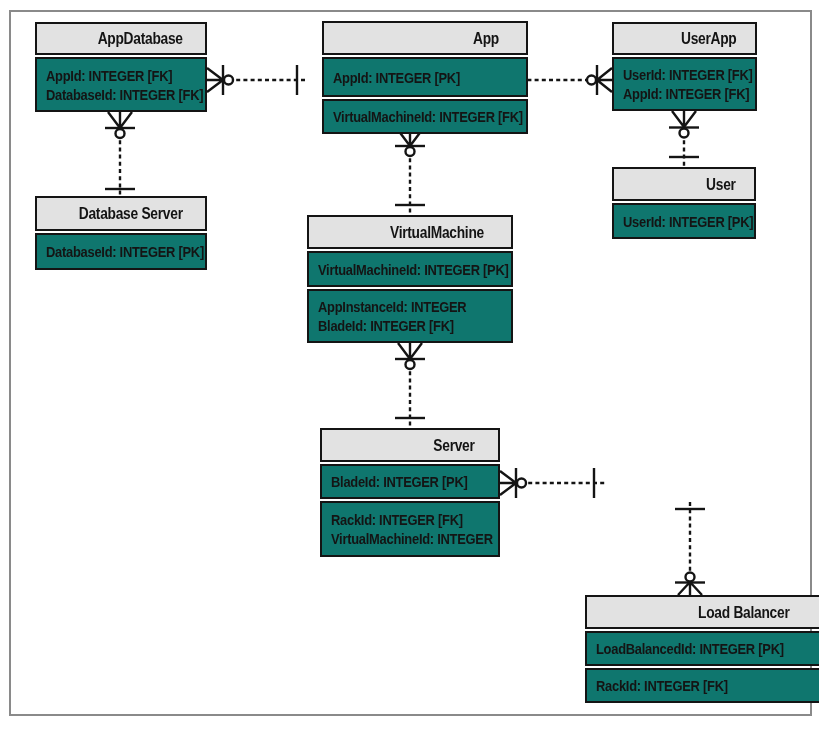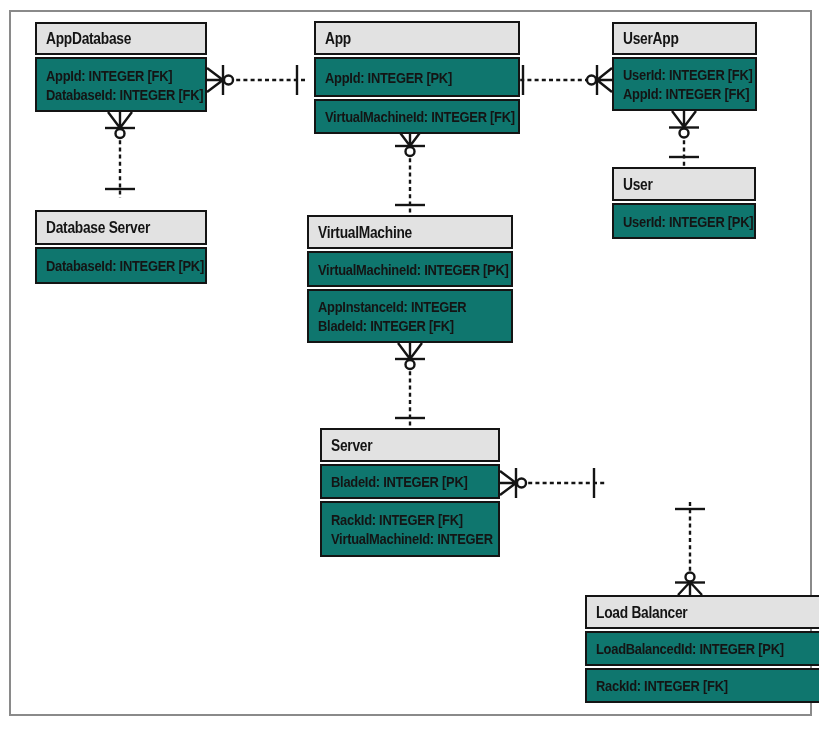--- a/index.html
+++ b/index.html
@@ -14,21 +14,21 @@
   svg.connectors { position:absolute; left:0; top:0; z-index:1; }
   svg.connectors path, svg.connectors circle { stroke:#141414; stroke-width:2.4; fill:none; }
   svg.connectors path.dash { stroke-dasharray:4 3.2; }
   svg.connectors circle { fill:#ffffff; }
   .tbl { position:absolute; z-index:2; }
   .hdr, .cmp {
     box-sizing:border-box; border:2.4px solid #141414; background:#0f766e;
     display:flex; flex-direction:column; justify-content:center;
     padding-left:9px; margin-bottom:2px; overflow:visible;
   }
-  .hdr { background:#e2e2e2; }
+  .hdr { background:#e2e2e2;text-align:right; }
   .tx {
     display:block; white-space:nowrap; color:#141414; font-weight:bold;
     font-size:15px; line-height:19px; letter-spacing:-0.3px;
     transform:scaleX(0.86); transform-origin:0 50%;
   }
   .hdr .tx { font-size:16px; }
 </style>
 </head>
 <body>
 
@@ -105,21 +105,21 @@
   <div class="tbl" style="left:35px; top:22px; width:172px">
     <div class="hdr" style="height:33px">
       <span class="tx">AppDatabase</span>
     </div>
     <div class="cmp" style="height:55px">
       <span class="tx">AppId: INTEGER [FK]</span>
       <span class="tx">DatabaseId: INTEGER [FK]</span>
     </div>
   </div>
 
-  <div class="tbl" style="left:314px; top:21px; width:206px">
+  <div class="tbl" style="left:322px; top:21px; width:206px">
     <div class="hdr" style="height:34px">
       <span class="tx">App</span>
     </div>
     <div class="cmp" style="height:40px">
       <span class="tx">AppId: INTEGER [PK]</span>
     </div>
     <div class="cmp" style="height:35px">
       <span class="tx">VirtualMachineId: INTEGER [FK]</span>
     </div>
   </div>
@@ -127,21 +127,21 @@
   <div class="tbl" style="left:612px; top:22px; width:145px">
     <div class="hdr" style="height:33px">
       <span class="tx">UserApp</span>
     </div>
     <div class="cmp" style="height:54px">
       <span class="tx">UserId: INTEGER [FK]</span>
       <span class="tx">AppId: INTEGER [FK]</span>
     </div>
   </div>
 
-  <div class="tbl" style="left:35px; top:210px; width:172px">
+  <div class="tbl" style="left:35px; top:196px; width:172px">
     <div class="hdr" style="height:35px">
       <span class="tx">Database Server</span>
     </div>
     <div class="cmp" style="height:37px">
       <span class="tx">DatabaseId: INTEGER [PK]</span>
     </div>
   </div>
 
   <div class="tbl" style="left:612px; top:167px; width:144px">
     <div class="hdr" style="height:34px">

